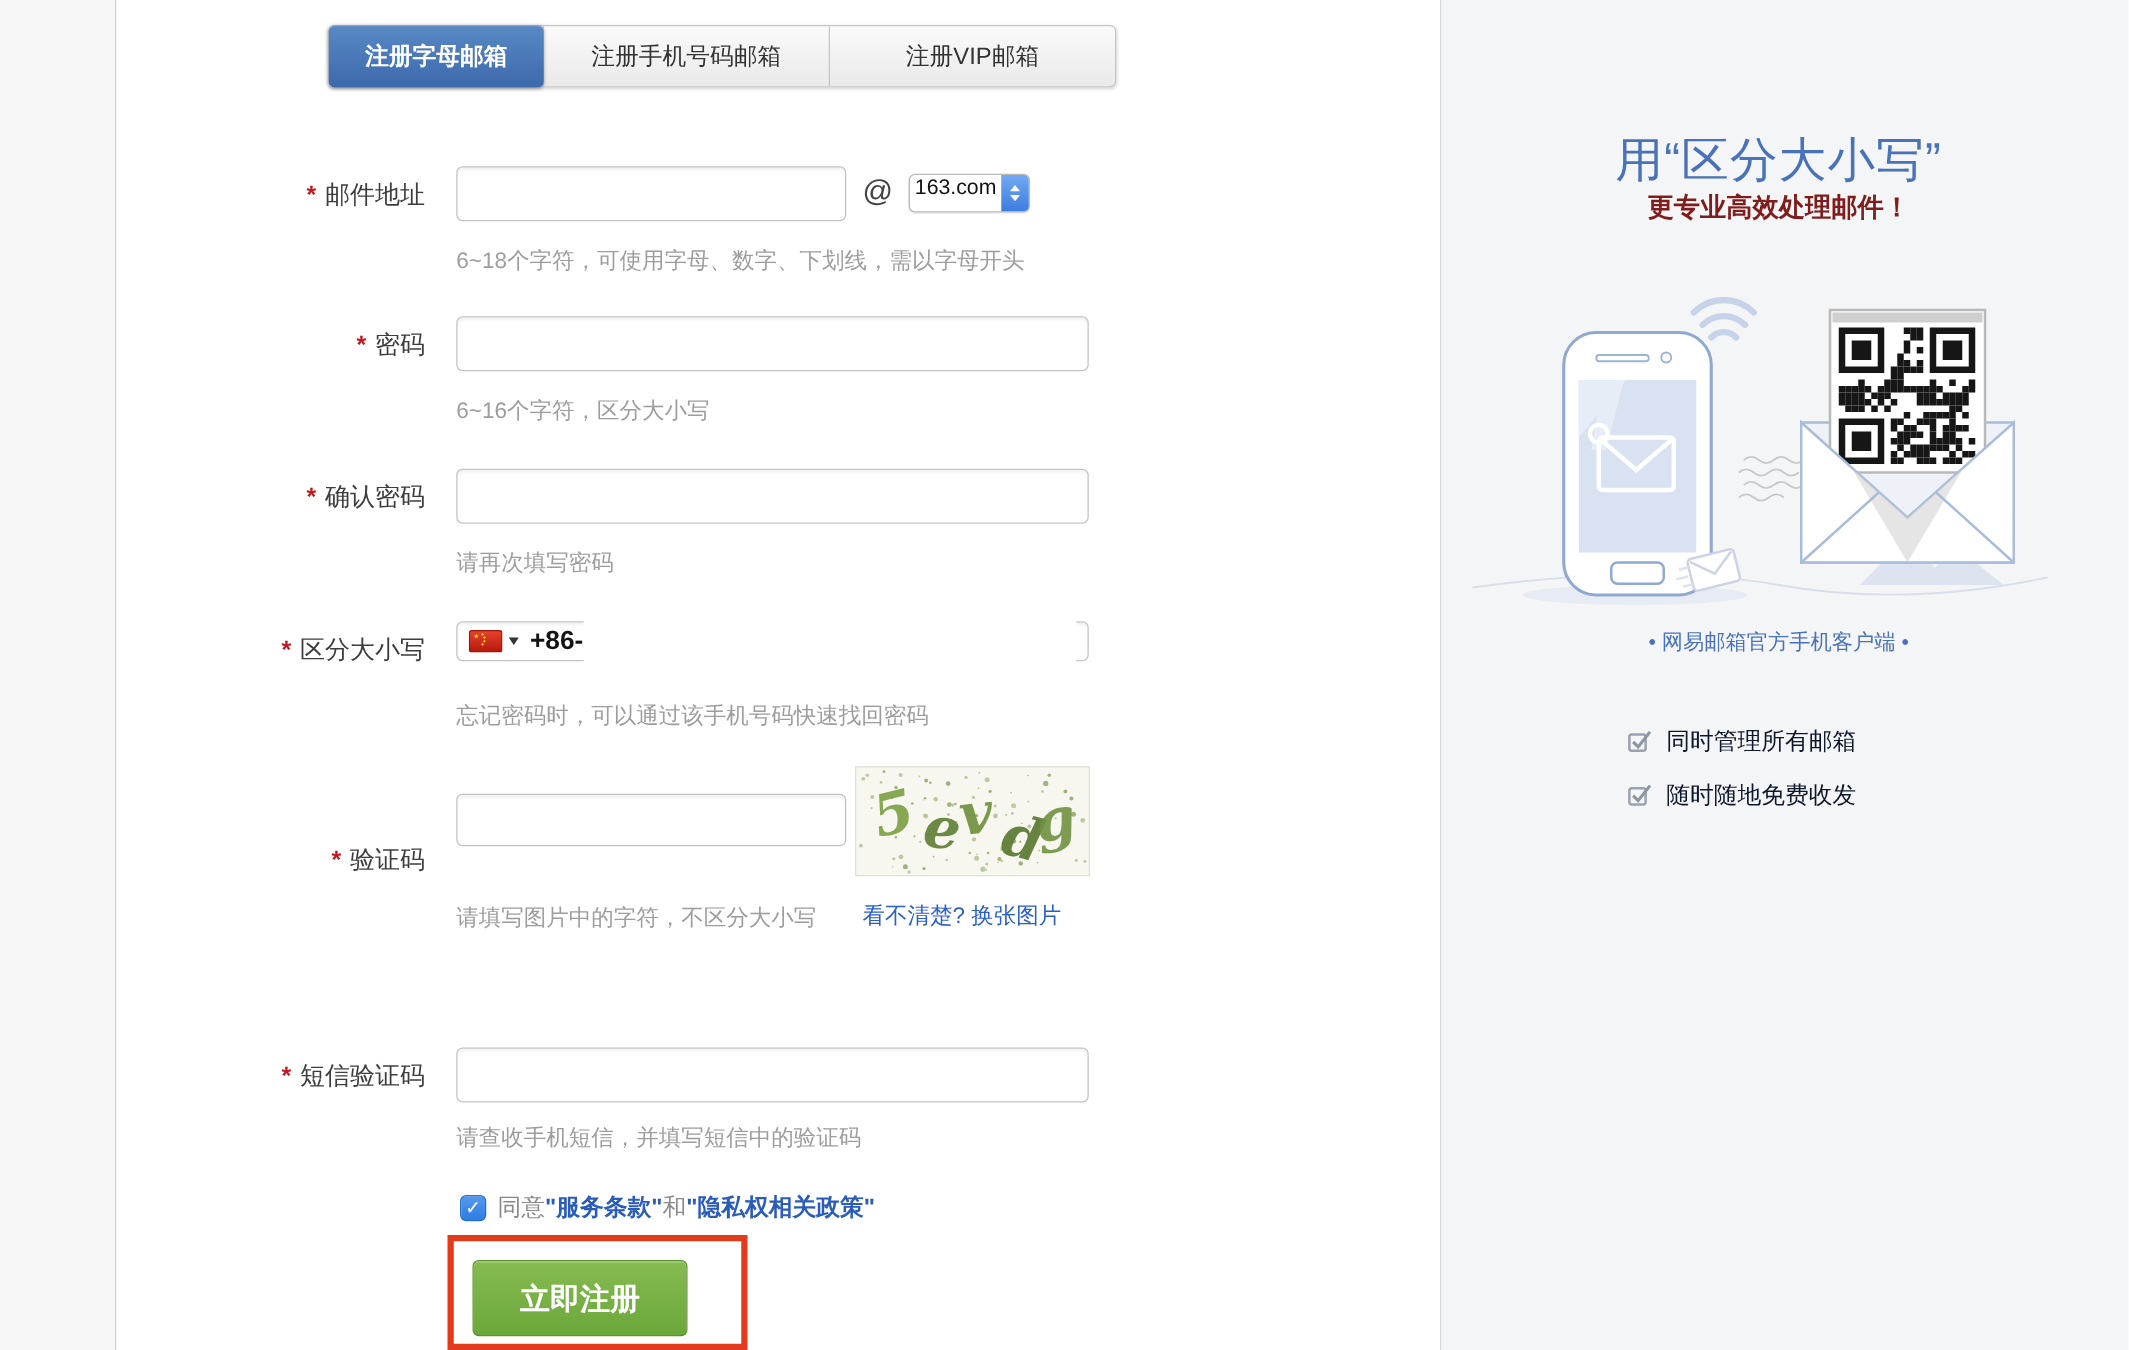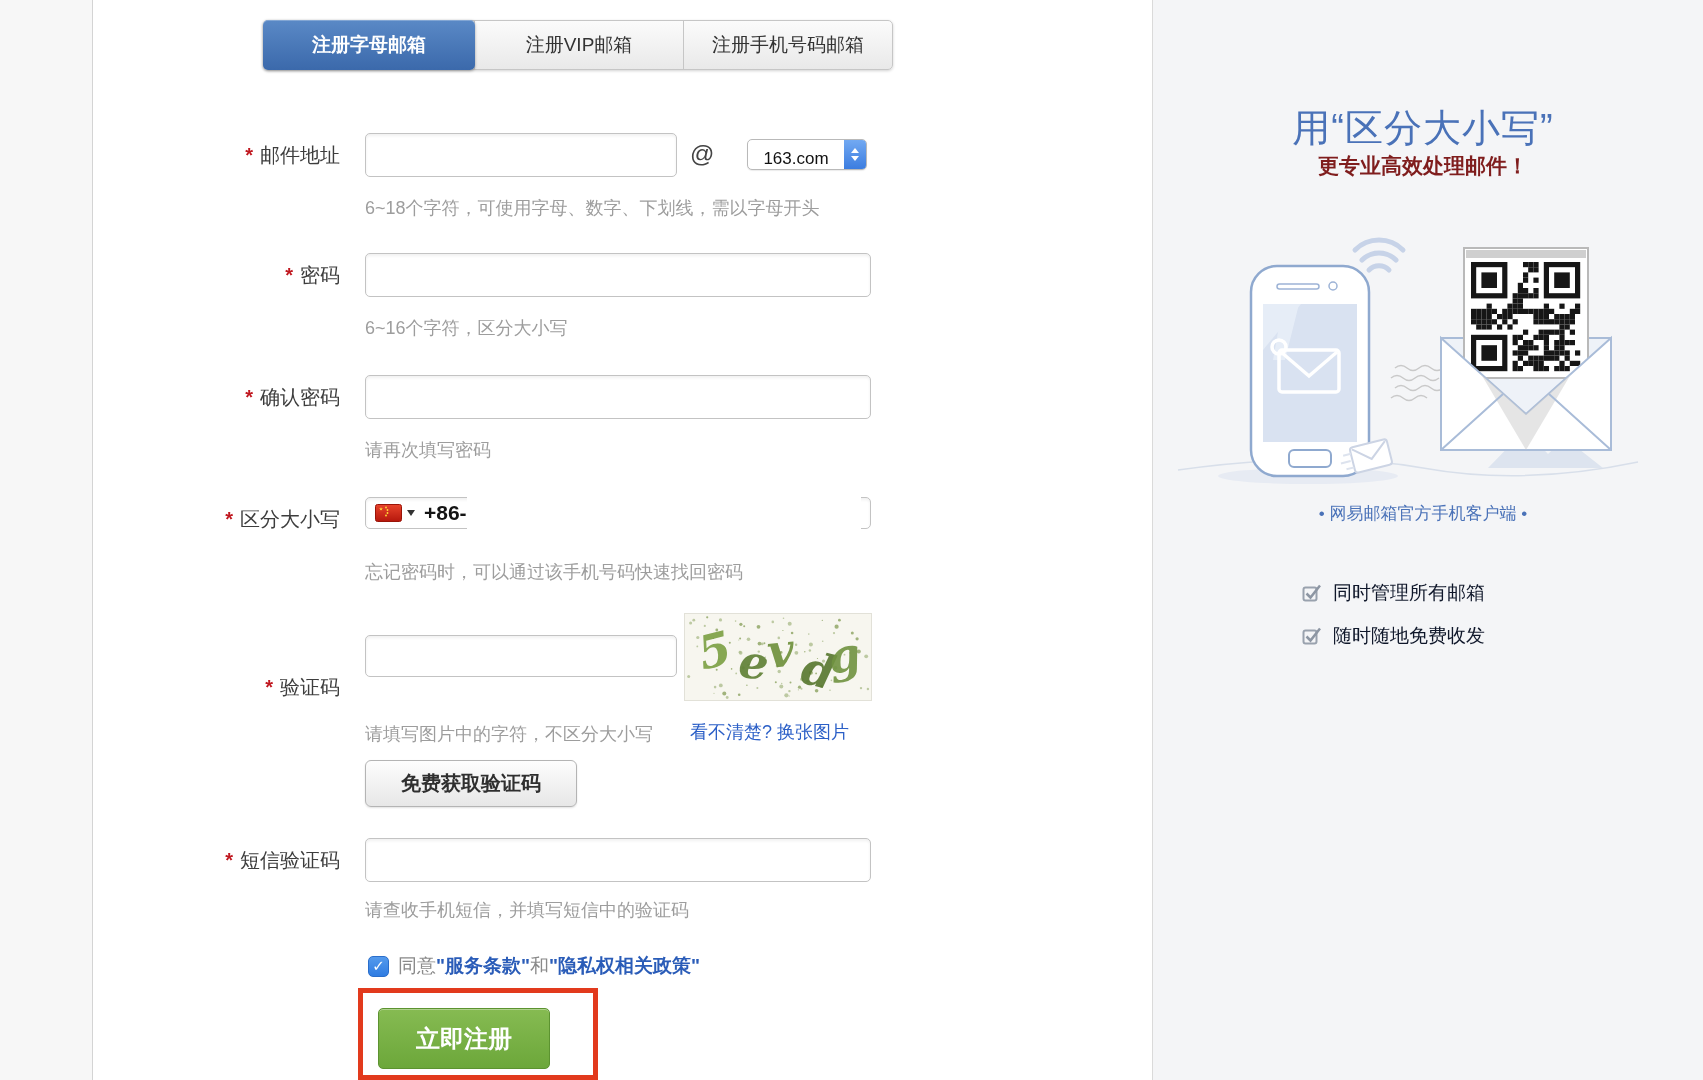--- a/index.html
+++ b/index.html
@@ -11,35 +11,35 @@
   .gutter { position:absolute; left:0; top:0; width:93px; height:1080px; background:#f7f7f7; border-right:1px solid #d4d4d4; }
   .sidebar { position:absolute; left:1152px; top:0; width:551px; height:1080px; background:#f4f5f7; border-left:1px solid #dadada; }
 
   
   .tabgroup { position:absolute; left:263px; top:20px; width:630px; height:50px;
     background:linear-gradient(#fbfbfb,#e9e9e9); border:1px solid #c6c6c6; border-radius:5px;
     box-shadow:0 1px 3px rgba(0,0,0,0.18); display:flex; }
   .tab { flex:1; display:flex; align-items:center; justify-content:center;
     font-size:19px; color:#333; cursor:pointer; position:relative; }
   .tab + .tab { border-left:1px solid #c6c6c6; }
-  .tab.active { margin:-1px; flex:none; width:212px; border:none; border-radius:5px;
+  .tab.active { margin:-1px; flex:none; width:172px; border:none; border-radius:5px;
     background:linear-gradient(#5a89c6,#3b69ab); box-shadow:0 1px 3px rgba(0,0,0,0.35), inset 0 1px 0 rgba(255,255,255,0.25);
     color:#fff; font-weight:bold; z-index:2; }
 
   
   .lbl { position:absolute; width:250px; text-align:right; font-size:20px; color:#3d3d3d; }
   .req { color:#c01820; font-weight:bold; margin-right:7px; }
   .tin { position:absolute; height:44px; background:#fff; border:1px solid #c3c3c3; border-radius:5px;
     box-shadow:inset 0 2px 3px rgba(0,0,0,0.06); font-size:20px; padding:0 10px; color:#222; outline:none; }
   .hint { position:absolute; left:365px; font-size:18px; color:#9d9d9d; white-space:nowrap; }
 
   .at { position:absolute; left:690px; top:140px; font-size:24px; color:#444; }
-  .sel { position:absolute; left:727px; top:139px; width:120px; height:31px; background:#fff;
+  .sel { position:absolute; left:727px; top:139px; width:97px; height:31px; background:#fff;
     border:1px solid #b9b9b9; border-radius:5px; box-shadow:0 1px 1px rgba(0,0,0,0.08);
-    display:flex; align-items:flex-end; cursor:pointer;margin-left:20px; }
+    display:flex; align-items:flex-start; cursor:pointer; }
   .sel .val { flex:1; text-align:center; font-size:17px; color:#111; }
   .sel .stepper { width:22px; height:29px; border-radius:0 4px 4px 0;
     background:linear-gradient(#72a9f2,#3c7de0); display:flex; flex-direction:column; align-items:center; justify-content:center; gap:3px; }
   .sel .stepper i { width:0; height:0; border-left:4px solid transparent; border-right:4px solid transparent; }
   .sel .stepper i.up { border-bottom:5px solid #fff; }
   .sel .stepper i.dn { border-top:5px solid #fff; }
 
   .phonebox { position:absolute; left:365px; top:497px; width:506px; height:32px; background:#fff;
     border:1px solid #c3c3c3; border-radius:5px; box-shadow:inset 0 2px 3px rgba(0,0,0,0.06);
     display:flex; align-items:center; padding:0 9px; }
@@ -81,22 +81,22 @@
 </style>
 </head>
 <body>
 
 <div class="canvas">
 
   <div class="gutter"></div>
 
   <div class="tabgroup">
     <div class="tab active">注册字母邮箱</div>
+    <div class="tab">注册手机号码邮箱</div>
     <div class="tab">注册VIP邮箱</div>
-    <div class="tab">注册手机号码邮箱</div>
   </div>
 
   <div class="lbl" style="left:90px; top:142px;">
     <span class="req">*</span><span>邮件地址</span>
   </div>
   <input class="tin" style="left: 365px; top: 133px; width: 312px;">
   <div class="at">@</div>
   <div class="sel">
     <span class="val">163.com</span>
     <span class="stepper">
@@ -243,21 +243,20 @@
         <text x="18" y="56" transform="rotate(-14 18 56)" font-family="&quot;DejaVu Serif&quot;,serif" font-size="46" font-weight="bold" font-style="italic" fill="#7ba043" opacity="0.9">5</text>
         <text x="52" y="62" transform="rotate(9 52 62)" font-family="&quot;DejaVu Serif&quot;,serif" font-size="46" font-weight="bold" font-style="italic" fill="#5d7f33" opacity="0.9">e</text>
         <text x="84" y="54" transform="rotate(-6 84 54)" font-family="&quot;DejaVu Serif&quot;,serif" font-size="46" font-weight="bold" font-style="italic" fill="#6d8f3a" opacity="0.9">v</text>
         <text x="114" y="68" transform="rotate(14 114 68)" font-family="&quot;DejaVu Serif&quot;,serif" font-size="46" font-weight="bold" font-style="italic" fill="#57772e" opacity="0.9">d</text>
         <text x="146" y="60" transform="rotate(-10 146 60)" font-family="&quot;DejaVu Serif&quot;,serif" font-size="46" font-weight="bold" font-style="italic" fill="#709340" opacity="0.9">g</text>
       </svg>
   </div>
   <div class="hint" style="top:722px;">请填写图片中的字符，不区分大小写</div>
   <a class="cap-link">看不清楚? 换张图片</a>
 
-  <button class="getcode">免费获取验证码</button>
 
   <div class="lbl" style="left:90px; top:847px;">
     <span class="req">*</span><span>短信验证码</span>
   </div>
   <input class="tin" style="left: 365px; top: 838px; width: 506px;">
   <div class="hint" style="top:898px;">请查收手机短信，并填写短信中的验证码</div>
 
   <div class="agree">
     <span class="cb">
         <span>✓</span>

